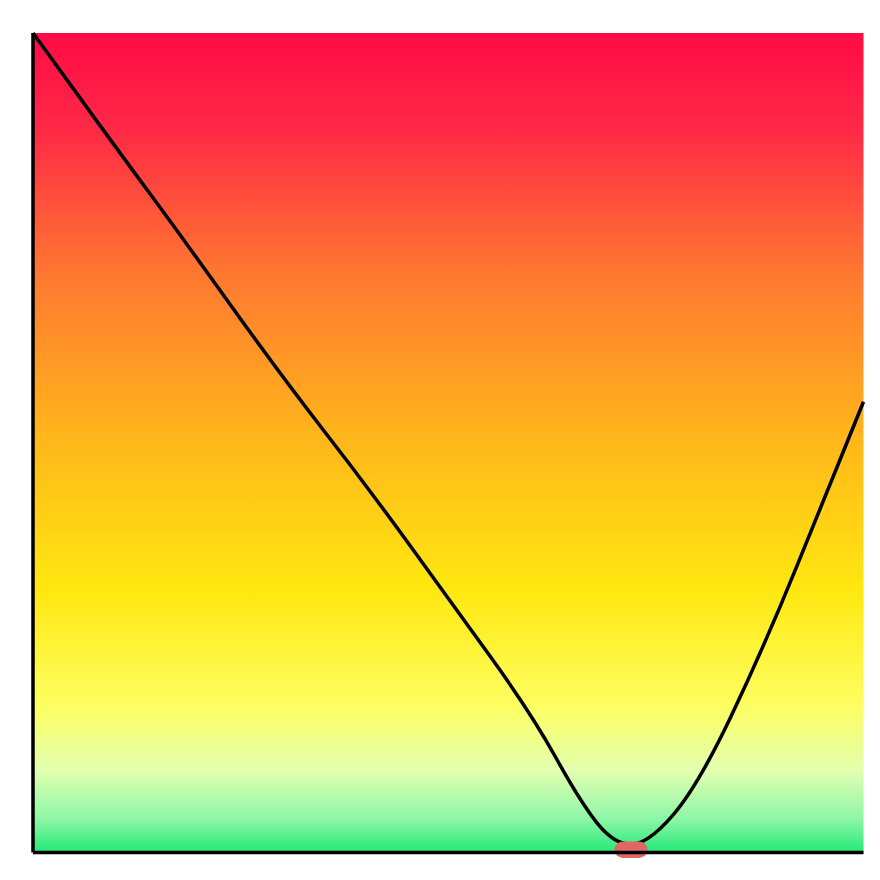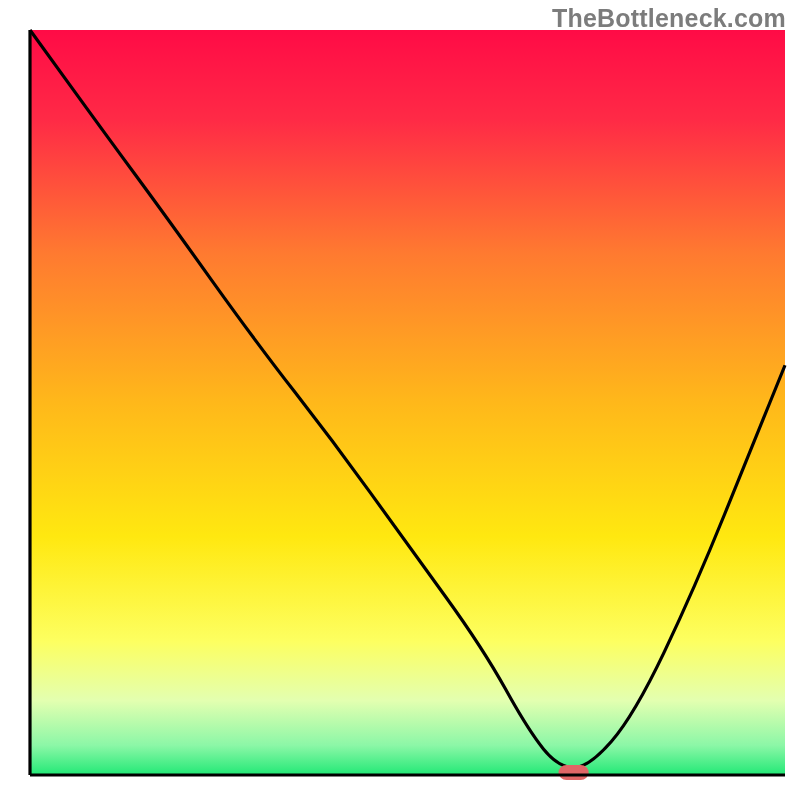--- a/index.html
+++ b/index.html
@@ -28,21 +28,20 @@
   svg {
     position: absolute;
     top: 0;
     left: 0;
   }
 </style>
 </head>
 <body>
 <div class="container">
 
-<div class="watermark">TheBottleneck.com</div>
 
 <svg id="chart-svg" width="800" height="800">
   <defs>
     <linearGradient id="bg-grad" x1="0" y1="0" x2="0" y2="1">
           <stop offset="0%" stop-color="#ff0b46"></stop>
           <stop offset="12%" stop-color="#ff2a46"></stop>
           <stop offset="30%" stop-color="#ff7a30"></stop>
           <stop offset="50%" stop-color="#ffb81a"></stop>
           <stop offset="68%" stop-color="#ffe810"></stop>
           <stop offset="82%" stop-color="#fdff60"></stop>

